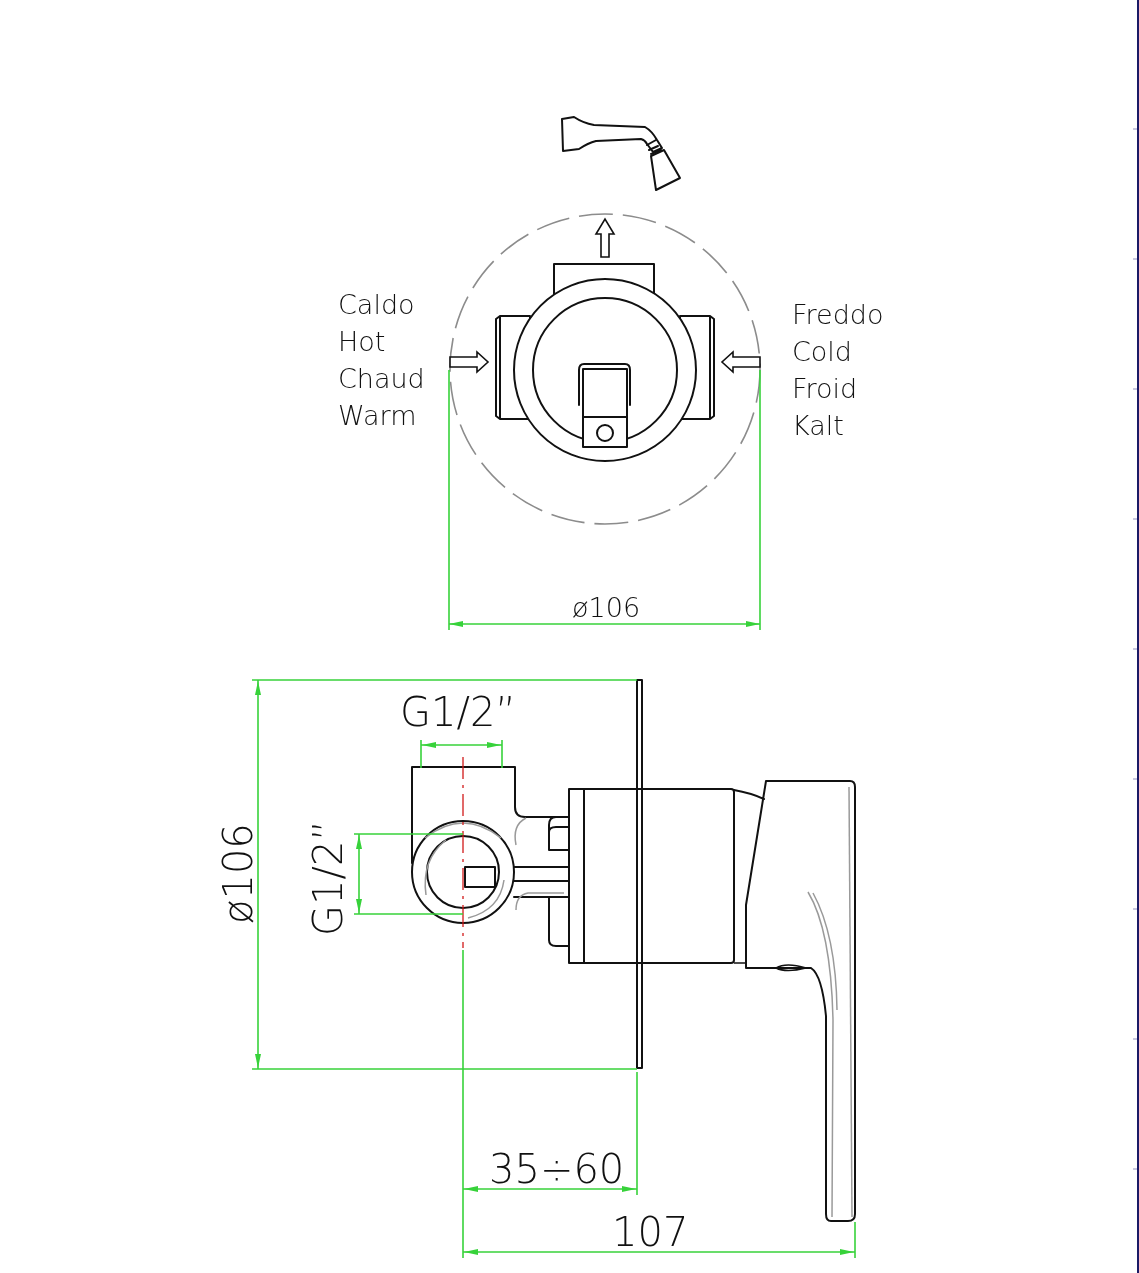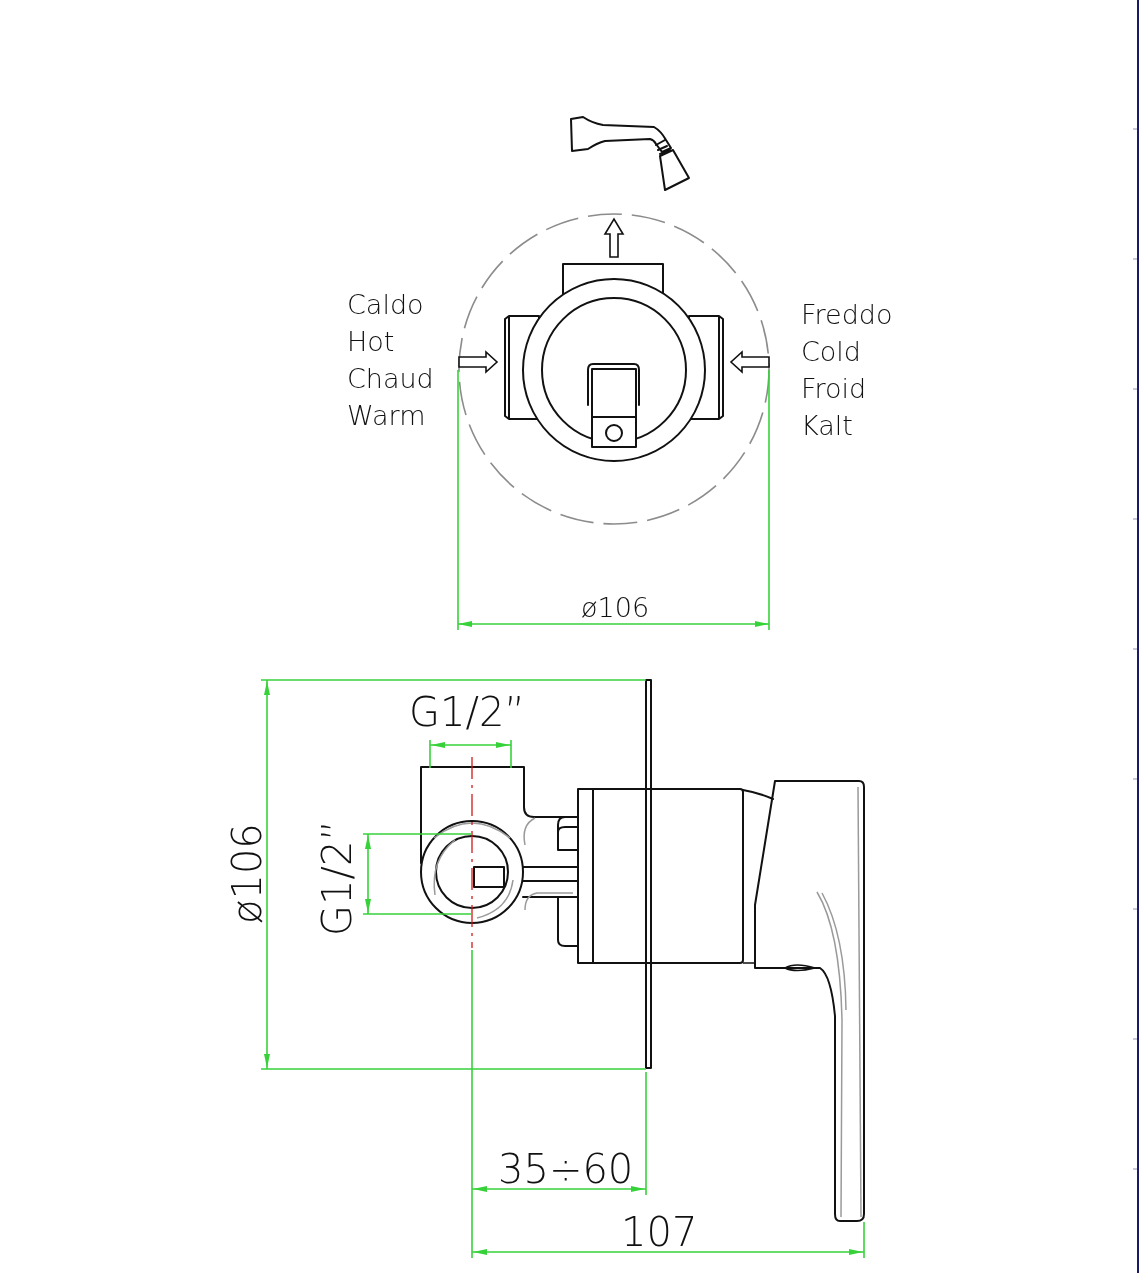--- a/index.html
+++ b/index.html
@@ -1,17 +1,17 @@
 <!DOCTYPE html>
 <html><head>
   <meta charset="utf-8">
   <style>
     html, body { margin: 0; padding: 0; background: #ffffff; }
     body { width: 1139px; height: 1273px; position: relative; overflow: hidden; }
-    #canvas { position: absolute; left: 0; top: 0; width: 1039px; height: 1273px; padding-left: 25px; }
+    #canvas { position: absolute; left: 16px; top: 0; width: 1039px; height: 1273px; }
     .ink { fill: none; stroke: #111111; stroke-width: 2; stroke-linejoin: round; stroke-linecap: round; }
     .ink-thin { fill: none; stroke: #111111; stroke-width: 1.5; }
     .ghost { fill: none; stroke: #9a9a9a; stroke-width: 1.5; }
     .dash-circle { fill: none; stroke: #8c8c8c; stroke-width: 1.6; stroke-dasharray: 34 10; }
     .dim { fill: none; stroke: #37d23a; stroke-width: 1.6; }
     .arrowhead { fill: #37d23a; stroke: none; }
     .axis { fill: none; stroke: #d21a1a; stroke-width: 1.3; stroke-dasharray: 22 6 3 6; }
     .flow-arrow { fill: #ffffff; stroke: #111111; stroke-width: 1.6; stroke-linejoin: miter; }
     .lbl { font-family: "DejaVu Sans", sans-serif; fill: #111111; font-weight: 300; }
     .lbl-small { font-size: 27px; }

